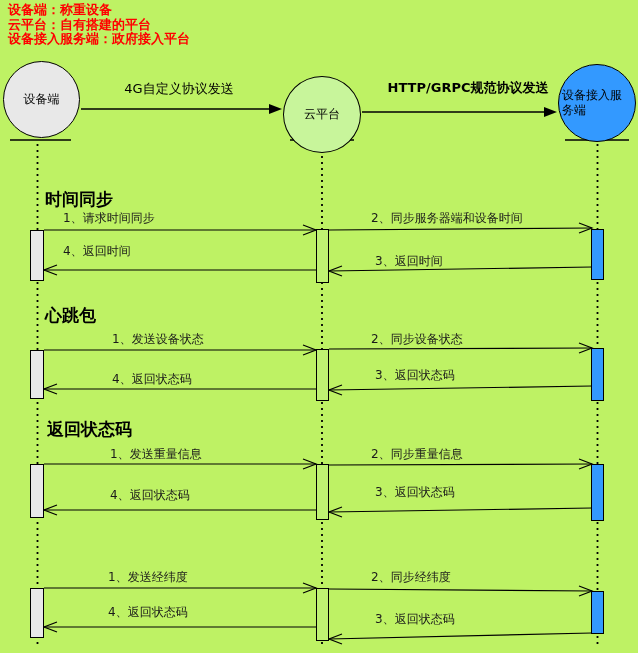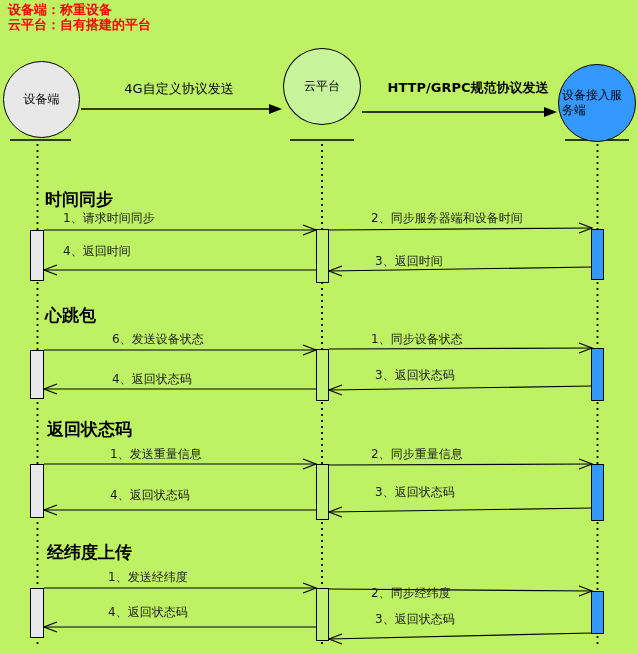--- a/index.html
+++ b/index.html
@@ -88,39 +88,39 @@
       <line x1="592" y1="633" x2="329" y2="639"></line>
         <path d="M342,634 L329,639 L342,644"></path>
       <line x1="316" y1="627" x2="44" y2="627"></line>
         <path d="M57,622 L44,627 L57,632"></path>
     </g>
   </svg>
 
   <div class="legend" style="color: rgb(255, 0, 0);">
     <div>设备端：称重设备</div>
     <div>云平台：自有搭建的平台</div>
+    <div>设备接入服务端：政府接入平台</div>
   </div>
 
   <div class="actor" style="left: 3px; top: 61px; width: 77px; height: 77px; background-color: rgb(232, 232, 232);">
     <span>设备端</span>
   </div>
-  <div class="actor" style="left: 283px; top: 48px; width: 78px; height: 77px; background-color: rgb(200, 245, 155);">
+  <div class="actor" style="left: 283px; top: 76px; width: 78px; height: 77px; background-color: rgb(200, 245, 155);">
     <span>云平台</span>
   </div>
   <div class="actor" style="left: 558px; top: 64px; width: 78px; height: 78px; background-color: rgb(51, 153, 255);">
     <span>设备接入服务端</span>
   </div>
 
   <div class="toplink" style="left:179px;top:80px;">4G自定义协议发送</div>
   <div class="toplink" style="left:468px;top:79px;font-weight:bold;">HTTP/GRPC规范协议发送</div>
 
   <div class="sec-title" style="left:45px;top:188px;">时间同步</div>
   <div class="sec-title" style="left:45px;top:304px;">心跳包</div>
   <div class="sec-title" style="left:47px;top:418px;">返回状态码</div>
-  <div class="sec-title" style="left:47px;top:541px;">经纬度上传</div>
 
   <div class="bar" style="left: 30px; top: 230px; width: 14px; height: 51px; background-color: rgb(232, 232, 232);"></div>
   <div class="bar" style="left: 316px; top: 229px; width: 13px; height: 54px; background-color: rgb(191, 241, 114);"></div>
   <div class="bar" style="left: 591px; top: 229px; width: 13px; height: 51px; background-color: rgb(51, 153, 255);"></div>
 
   <div class="bar" style="left: 30px; top: 350px; width: 14px; height: 49px; background-color: rgb(232, 232, 232);"></div>
   <div class="bar" style="left: 316px; top: 349px; width: 13px; height: 52px; background-color: rgb(191, 241, 114);"></div>
   <div class="bar" style="left: 591px; top: 348px; width: 13px; height: 53px; background-color: rgb(51, 153, 255);"></div>
 
   <div class="bar" style="left: 30px; top: 464px; width: 14px; height: 54px; background-color: rgb(232, 232, 232);"></div>
@@ -129,28 +129,28 @@
 
   <div class="bar" style="left: 30px; top: 588px; width: 14px; height: 50px; background-color: rgb(232, 232, 232);"></div>
   <div class="bar" style="left: 316px; top: 588px; width: 13px; height: 53px; background-color: rgb(191, 241, 114);"></div>
   <div class="bar" style="left: 591px; top: 591px; width: 13px; height: 43px; background-color: rgb(51, 153, 255);"></div>
 
   <div class="msg" style="left:63px;top:210px;">1、请求时间同步</div>
   <div class="msg" style="left:371px;top:210px;">2、同步服务器端和设备时间</div>
   <div class="msg" style="left:375px;top:253px;">3、返回时间</div>
   <div class="msg" style="left:63px;top:243px;">4、返回时间</div>
 
-  <div class="msg" style="left:112px;top:331px;">6、发送设备状态</div>
-  <div class="msg" style="left:371px;top:331px;">1、同步设备状态</div>
+  <div class="msg" style="left:112px;top:331px;">1、发送设备状态</div>
+  <div class="msg" style="left:371px;top:331px;">2、同步设备状态</div>
   <div class="msg" style="left:375px;top:367px;">3、返回状态码</div>
   <div class="msg" style="left:112px;top:371px;">4、返回状态码</div>
 
   <div class="msg" style="left:110px;top:446px;">1、发送重量信息</div>
   <div class="msg" style="left:371px;top:446px;">2、同步重量信息</div>
   <div class="msg" style="left:375px;top:484px;">3、返回状态码</div>
   <div class="msg" style="left:110px;top:487px;">4、返回状态码</div>
 
   <div class="msg" style="left:108px;top:569px;">1、发送经纬度</div>
-  <div class="msg" style="left:371px;top:569px;margin-top:16px;">2、同步经纬度</div>
+  <div class="msg" style="left:371px;top:569px;">2、同步经纬度</div>
   <div class="msg" style="left:375px;top:611px;">3、返回状态码</div>
   <div class="msg" style="left:108px;top:604px;">4、返回状态码</div>
 
 </div>
 
 </body></html>

